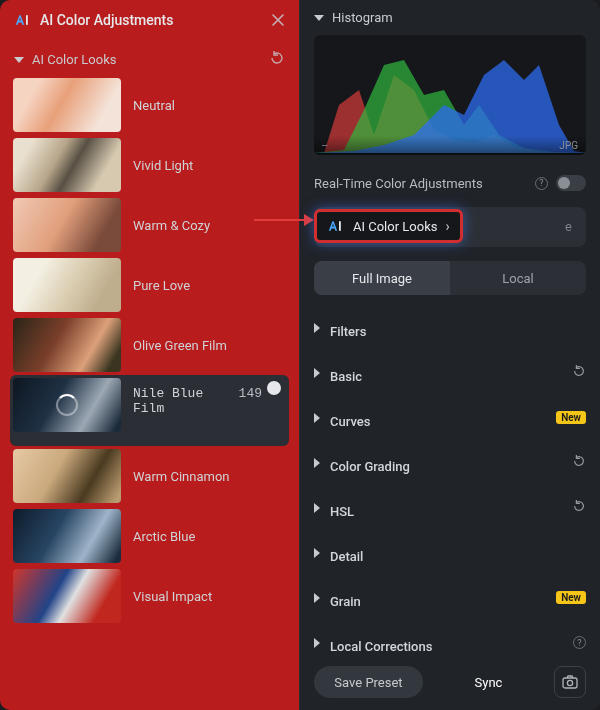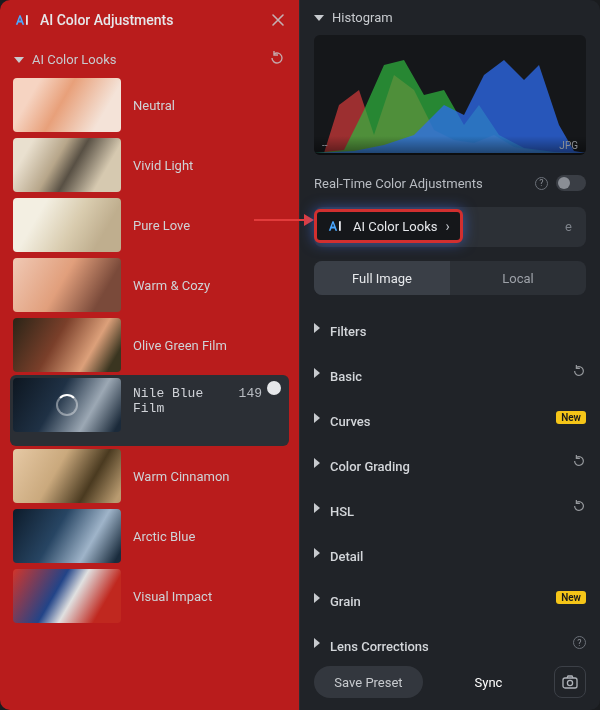--- a/index.html
+++ b/index.html
@@ -246,26 +246,26 @@
     <div class="look-list">
       <div class="look-item">
         <div class="thumb t0"></div>
         <div class="lbl">Neutral</div>
       </div>
       <div class="look-item">
         <div class="thumb t1"></div>
         <div class="lbl">Vivid Light</div>
       </div>
       <div class="look-item">
+        <div class="thumb t3"></div>
+        <div class="lbl">Warm &amp; Cozy</div>
+      </div>
+      <div class="look-item">
         <div class="thumb t2"></div>
         <div class="lbl">Pure Love</div>
-      </div>
-      <div class="look-item">
-        <div class="thumb t3"></div>
-        <div class="lbl">Warm &amp; Cozy</div>
       </div>
       <div class="look-item">
         <div class="thumb t4"></div>
         <div class="lbl">Olive Green Film</div>
       </div>
       <div class="look-item active">
         <div class="thumb t5">
           <div class="spinner"></div>
         </div>
         <div class="meta">
@@ -380,21 +380,21 @@
         <span class="tri tri-right"></span>
         <span class="name">Detail</span>
       </div>
       <div class="adj-item">
         <span class="tri tri-right"></span>
         <span class="name">Grain</span>
         <span class="badge">New</span>
       </div>
       <div class="adj-item">
         <span class="tri tri-right"></span>
-        <span class="name">Lens Corrections</span>
+        <span class="name">Local Corrections</span>
         <span class="info-icon">?</span>
       </div>
     </div>
 
     <div class="footer">
       <div class="btn">Save Preset</div>
       <div class="btn ghost">Sync</div>
       <div class="cam-btn">
         <svg width="16" height="14" viewBox="0 0 16 14">
             <rect x="1" y="3" width="14" height="10" rx="2" fill="none" stroke="#b0b4ba" stroke-width="1.3"></rect>

